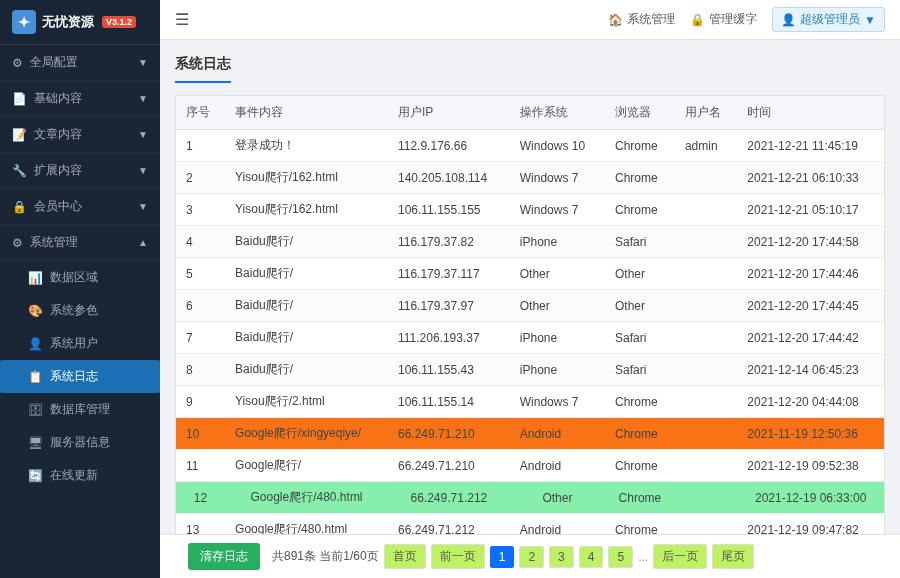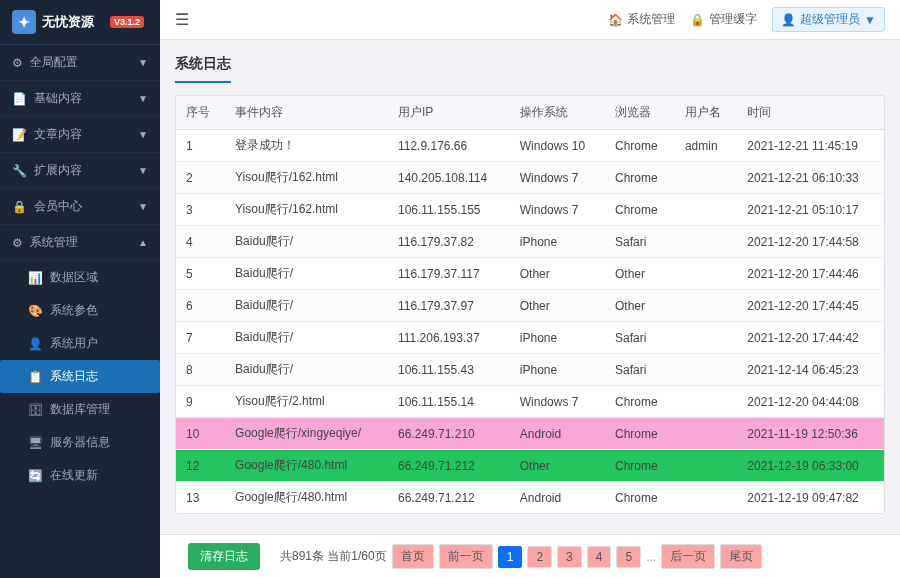--- a/index.html
+++ b/index.html
@@ -33,21 +33,21 @@
       border-radius: 4px;
       display: flex; align-items: center; justify-content: center;
       font-size: 14px; color: #fff;
     }
     .version-badge {
       background: #e74c3c;
       color: #fff;
       font-size: 9px;
       padding: 1px 4px;
       border-radius: 3px;
-      margin-left: 10px;
+      margin-left: 2px;
     }
     .sidebar-menu-item {
       display: flex;
       align-items: center;
       padding: 9px 12px;
       cursor: pointer;
       color: #aab;
       font-size: 12px;
       border-bottom: 1px solid #22303f;
       justify-content: space-between;
@@ -163,29 +163,29 @@
       padding: 5px 12px;
       cursor: pointer;
       font-size: 12px;
     }
 
     
     .pagination {
       display: flex;
       align-items: center;
       gap: 5px;
-      margin-left: 10px;
+      margin-left: 2px;
       font-size: 12px;
       color: #555;
     }
     .pagination .info { color: #555; }
     .page-btn {
       padding: 3px 8px;
       border: 1px solid #ddd;
-      background: #fca5a5;
+      background: #bef264;
       cursor: pointer;
       border-radius: 2px;
       color: #555;
       font-size: 12px;
     }
     .page-btn.active { background: #0d6efd; color: #fff; border-color: #0d6efd; }
     .page-dots { color: #999; }
   </style>
 </head>
 <body>
@@ -384,30 +384,39 @@
     </tr>
             <tr style="background: rgb(255, 255, 255);">
       <td>9</td>
       <td>Yisou爬行/2.html</td>
       <td>106.11.155.14</td>
       <td>Windows 7</td>
       <td>Chrome</td>
       <td></td>
       <td>2021-12-20 04:44:08</td>
     </tr>
-            <tr style="background: #f9a8d4;">
+            <tr style="background: #f97316;">
       <td>10</td>
       <td>Google爬行/xingyeqiye/</td>
       <td>66.249.71.210</td>
       <td>Android</td>
       <td>Chrome</td>
       <td></td>
       <td>2021-11-19 12:50:36</td>
     </tr>
-            <tr style="background: #22c55e;">
+            <tr style="background: rgb(255, 255, 255);">
+      <td>11</td>
+      <td>Google爬行/</td>
+      <td>66.249.71.210</td>
+      <td>Android</td>
+      <td>Chrome</td>
+      <td></td>
+      <td>2021-12-19 09:52:38</td>
+    </tr>
+            <tr style="background: #86efac; text-align: center;">
       <td>12</td>
       <td>Google爬行/480.html</td>
       <td>66.249.71.212</td>
       <td>Other</td>
       <td>Chrome</td>
       <td></td>
       <td>2021-12-19 06:33:00</td>
     </tr>
             <tr style="background: rgb(255, 255, 255);">
       <td>13</td>

